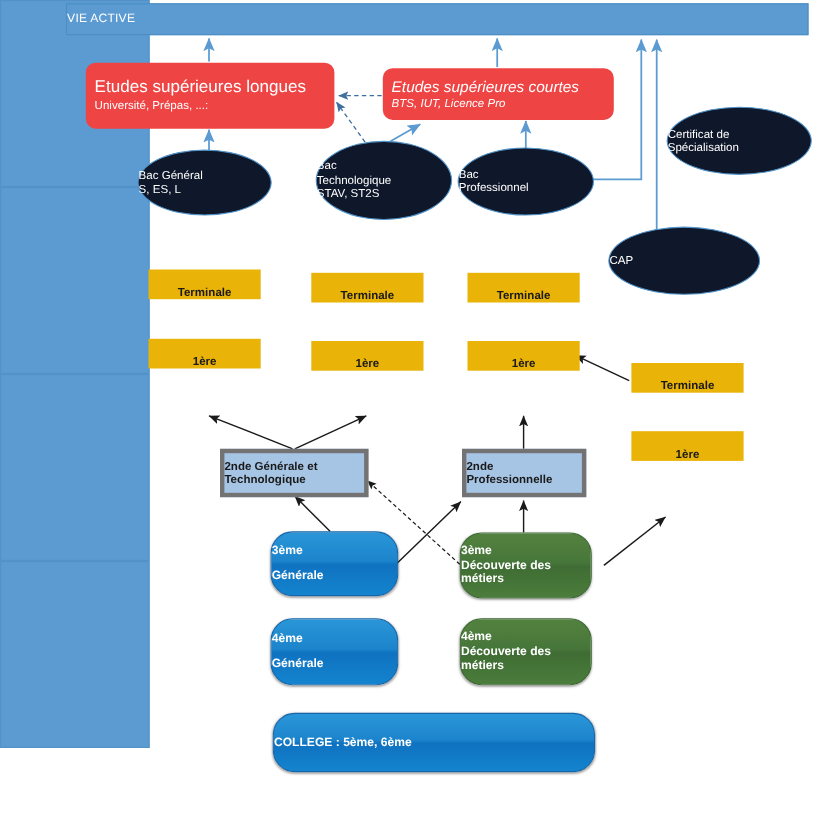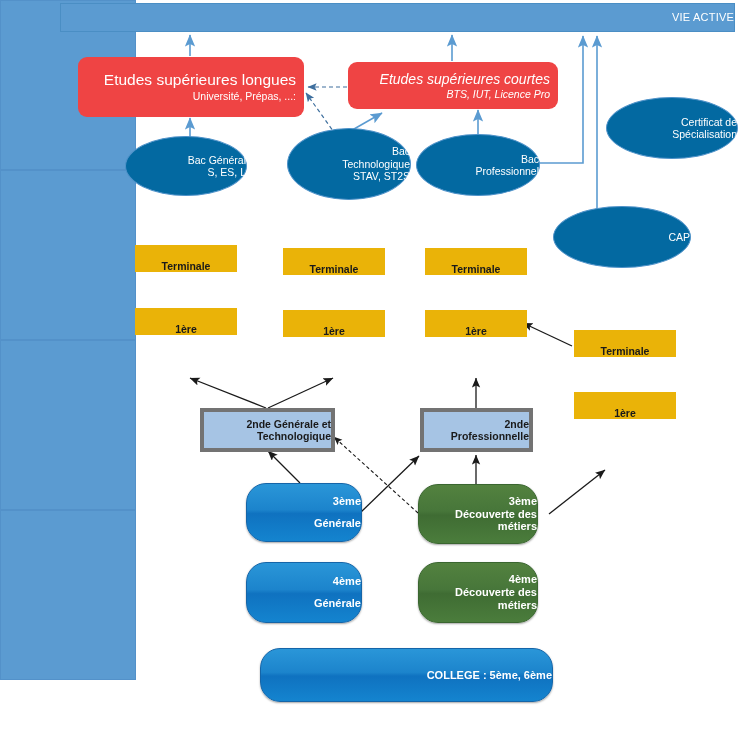--- a/index.html
+++ b/index.html
@@ -23,21 +23,21 @@
     position: absolute;
     left: 0; top: 0;
     width: 750px; height: 748px;
     pointer-events: none;
     z-index: 5;
   }
   .node {
     position: absolute;
     display: flex;
     flex-direction: column;
-    align-items: flex-end;
+    align-items: flex-start;
     justify-content: center;
     text-align: center;
     color: #ffffff;
     line-height: 1.18;
     z-index: 10;
   }
 
   
   .bar-flat {
     background: #5B9BD1;
@@ -50,21 +50,21 @@
   .round-blue {
     background: #ef4444;
     border-radius: 9px;
     padding: 4px 8px;
   }
   .round-blue .l1 { font-size: 15.5px; }
   .round-blue .l2 { font-size: 10.5px; margin-top: 1px; }
 
   
   .ellipse {
-    background: #0369a1;
+    background: #0f172a;
     border: 1px solid #4f92c9;
     border-radius: 50%;
     font-size: 10.5px;
   }
   .ellipse .ln { display: block; }
 
   
   .column {
     background: #5B9BD1;
     border: 1px solid #5391c9;
@@ -266,17 +266,17 @@
     <span class="sp"></span>
     <span class="gl-line">Générale</span>
   </div>
 
   <div class="node glossy glossy-green" style="left:418px; top:562px; width:120px; height:61px; z-index:11;">
     <span class="gl-line">4ème</span>
     <span class="gl-line">Découverte des</span>
     <span class="gl-line">métiers</span>
   </div>
 
-  <div class="node glossy glossy-blue" style="left:260px; top:648px; width:293px; height:54px; z-index:11;">
+  <div class="node glossy glossy-blue" style="left:248px; top:648px; width:293px; height:54px; z-index:11;">
     <span>COLLEGE : 5ème, 6ème</span>
   </div>
 
 </div>
 
 </body></html>

